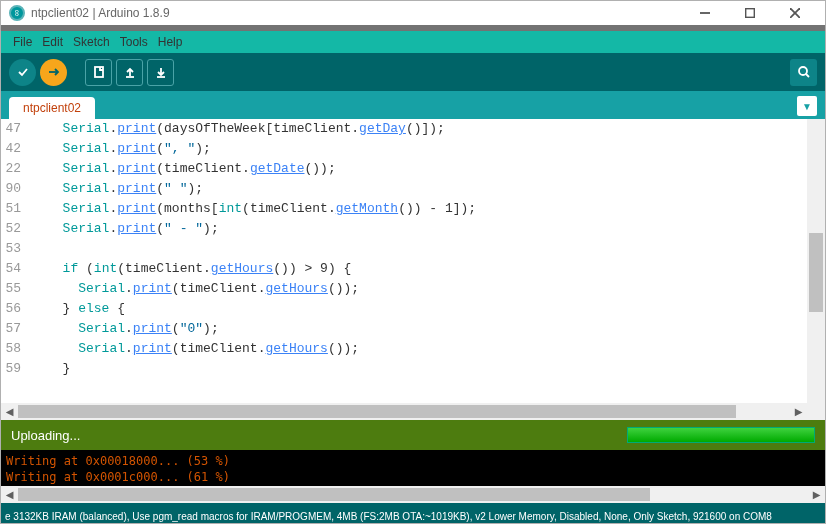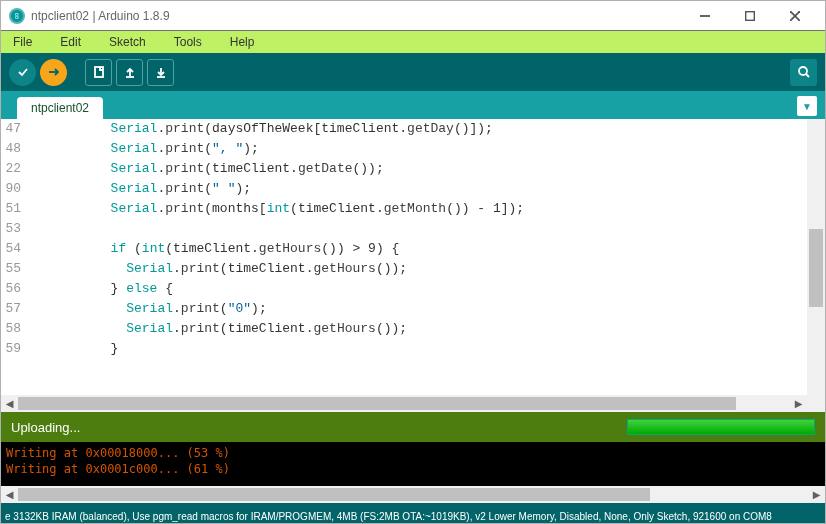--- a/index.html
+++ b/index.html
@@ -1,55 +1,55 @@
 <!DOCTYPE html>
 <html><head>
 <meta charset="utf-8">
 <style>
 * { margin: 0; padding: 0; box-sizing: border-box; }
 body { font-family: "Segoe UI", Tahoma, sans-serif; font-size: 12px; background: #fff; width: 826px; height: 524px; overflow: hidden; border: 1px solid #b0b0b0; display: flex; flex-direction: column; }
-.titlebar { height: 30px; background: #fff; display: flex; align-items: center; padding: 0 8px; border-bottom: 1px solid #737373; }
+.titlebar { height: 30px; background: #fff; display: flex; align-items: center; padding: 0 8px; border-bottom: 6px solid #737373; }
 .titlebar-icon { width: 16px; height: 16px; border-radius: 50%; background: #00979d; border: 2px solid #5ab3b8; display: flex; align-items: center; justify-content: center; margin-right: 6px; }
 .titlebar-icon::after { content: "∞"; color: #fff; font-size: 9px; transform: rotate(90deg); }
 .titlebar-title { color: #666; font-size: 12px; flex: 1; }
 .winbtn { width: 45px; height: 28px; display: flex; align-items: center; justify-content: center; color: #555; font-size: 14px; }
 .winbtn svg { width: 10px; height: 10px; }
-.menubar { height: 22px; background: #bef264; display: flex; align-items: center; padding: 0 8px; gap: 20px; color: #333; }
+.menubar { height: 22px; background: #14b8a6; display: flex; align-items: center; padding: 0 8px; gap: 2px; color: #333; }
 .menubar span { padding: 2px 4px; }
 .toolbar { height: 38px; background: #006468; display: flex; align-items: center; padding: 0 8px; gap: 4px; }
 .tb-btn { width: 27px; height: 27px; border-radius: 50%; background: #0d8488; display: flex; align-items: center; justify-content: center; color: #fff; }
 .tb-btn.upload { background: #f7a61b; }
 .tb-btn.outlined { background: transparent; border: 1px solid #4aa3a7; }
 .tb-spacer { flex: 1; }
 .tb-monitor { width: 27px; height: 27px; background: #0d8488; display: flex; align-items: center; justify-content: center; color: #fff; border-radius: 3px; }
 .tabbar { height: 28px; background: #17a1a5; display: flex; align-items: flex-end; padding: 0 8px; }
-.tab { background: #fff; padding: 4px 14px; border-radius: 4px 4px 0 0; font-size: 12px; color: #14532d; cursor: default; margin-left: 8px; }
+.tab { background: #fff; padding: 4px 14px; border-radius: 4px 4px 0 0; font-size: 12px; color: #c2410c; cursor: default; }
 .tabbar-spacer { flex: 1; }
 .tab-dropdown { width: 20px; height: 20px; background: #fff; border-radius: 2px; display: flex; align-items: center; justify-content: center; margin-bottom: 3px; color: #17a1a5; font-size: 10px; }
 .editor-wrap { flex: 1; display: flex; background: #fff; overflow: hidden; position: relative; }
 .editor { flex: 1; overflow: auto; font-family: Consolas, "Courier New", monospace; font-size: 13px; line-height: 20px; }
-.line { display: flex; white-space: pre; gap: 48px; }
+.line { display: flex; white-space: pre; }
 .lineno { width: 30px; text-align: right; padding-right: 10px; color: #999; background: #fff; flex-shrink: 0; user-select: none; }
 .code { flex: 1; padding-left: 16px; }
 .kw { color: #009999; }
-.fn { color: #404040; }
+.fn { color: #3b82f6; text-decoration: underline; }
 .str { color: #006699; }
 .pl { color: #333; }
 .editor-vscroll { width: 18px; background: #f0f0f0; display: flex; flex-direction: column; }
 .vscroll-track { flex: 1; background: #f0f0f0; position: relative; }
 .vscroll-thumb { position: absolute; left: 2px; right: 2px; top: 40%; height: 28%; background: #c0c0c0; }
 .hscroll { height: 17px; background: #f0f0f0; display: flex; align-items: center; }
 .hscroll .arrow { width: 17px; height: 17px; display: flex; align-items: center; justify-content: center; color: #606060; font-size: 10px; }
 .hscroll .track { flex: 1; height: 17px; background: #f0f0f0; position: relative; }
 .hscroll .thumb { position: absolute; left: 0; top: 2px; bottom: 2px; width: 93%; background: #c0c0c0; }
 .statusbar { height: 30px; background: #4d7c0f; display: flex; align-items: center; padding: 0 10px; color: #fff; font-size: 13px; }
 .statusbar-text { flex: 1; }
 .progress { width: 188px; height: 16px; border: 1px solid #0a7; background: #063; position: relative; }
 .progress-fill { position: absolute; left: 0; top: 0; bottom: 0; width: 100%; background: linear-gradient(180deg,#3fd23f,#0a0); }
-.console { height: 44px; background: #000; color: #d35400; font-family: Consolas, monospace; font-size: 12px; padding: 3px 5px; overflow: hidden; line-height: 16px; }
+.console { height: 36px; background: #000; color: #d35400; font-family: Consolas, monospace; font-size: 12px; padding: 3px 5px; overflow: hidden; line-height: 16px; }
 .console-line { white-space: pre; }
 .footer { height: 20px; background: #006468; color: #fff; font-size: 10px; display: flex; align-items: center; padding: 0 4px; overflow: hidden; white-space: nowrap; }
 .footer span:first-child { flex: 1; overflow: hidden; text-overflow: ellipsis; margin-top: 6px; }
 svg { stroke: currentColor; fill: none; stroke-width: 1.8; }
 </style>
 </head>
 <body>
 
 <div class="titlebar">
   <div class="titlebar-icon"></div>
@@ -124,24 +124,25 @@
 
 <div class="tabbar">
   <div class="tab">ntpclient02</div>
   <div class="tabbar-spacer"></div>
   <div class="tab-dropdown">▼</div>
 </div>
 
 <div class="editor-wrap">
   <div class="editor" id="editor">
       <div class="line"><div class="lineno">47</div><div class="code"><span class="pl">  </span><span class="kw">Serial</span><span class="pl">.</span><span class="fn">print</span><span class="pl">(daysOfTheWeek[timeClient.</span><span class="fn">getDay</span><span class="pl">()]);</span></div></div>
-      <div class="line"><div class="lineno">48</div><div class="code"><span class="pl">  </span><span class="kw">Serial</span><span class="pl">.</span><span class="fn">print</span><span class="pl">(</span><span class="str">", "</span><span class="pl">);</span></div></div>
+      <div class="line"><div class="lineno">42</div><div class="code"><span class="pl">  </span><span class="kw">Serial</span><span class="pl">.</span><span class="fn">print</span><span class="pl">(</span><span class="str">", "</span><span class="pl">);</span></div></div>
       <div class="line"><div class="lineno">22</div><div class="code"><span class="pl">  </span><span class="kw">Serial</span><span class="pl">.</span><span class="fn">print</span><span class="pl">(timeClient.</span><span class="fn">getDate</span><span class="pl">());</span></div></div>
       <div class="line"><div class="lineno">90</div><div class="code"><span class="pl">  </span><span class="kw">Serial</span><span class="pl">.</span><span class="fn">print</span><span class="pl">(</span><span class="str">" "</span><span class="pl">);</span></div></div>
       <div class="line"><div class="lineno">51</div><div class="code"><span class="pl">  </span><span class="kw">Serial</span><span class="pl">.</span><span class="fn">print</span><span class="pl">(months[</span><span class="kw">int</span><span class="pl">(timeClient.</span><span class="fn">getMonth</span><span class="pl">()) - 1]);</span></div></div>
+      <div class="line"><div class="lineno">52</div><div class="code"><span class="pl">  </span><span class="kw">Serial</span><span class="pl">.</span><span class="fn">print</span><span class="pl">(</span><span class="str">" - "</span><span class="pl">);</span></div></div>
       <div class="line"><div class="lineno">53</div><div class="code"><span class="pl"></span></div></div>
       <div class="line"><div class="lineno">54</div><div class="code"><span class="pl">  </span><span class="kw">if</span><span class="pl"> (</span><span class="kw">int</span><span class="pl">(timeClient.</span><span class="fn">getHours</span><span class="pl">()) &gt; 9) {</span></div></div>
       <div class="line"><div class="lineno">55</div><div class="code"><span class="pl">    </span><span class="kw">Serial</span><span class="pl">.</span><span class="fn">print</span><span class="pl">(timeClient.</span><span class="fn">getHours</span><span class="pl">());</span></div></div>
       <div class="line"><div class="lineno">56</div><div class="code"><span class="pl">  } </span><span class="kw">else</span><span class="pl"> {</span></div></div>
       <div class="line"><div class="lineno">57</div><div class="code"><span class="pl">    </span><span class="kw">Serial</span><span class="pl">.</span><span class="fn">print</span><span class="pl">(</span><span class="str">"0"</span><span class="pl">);</span></div></div>
       <div class="line"><div class="lineno">58</div><div class="code"><span class="pl">    </span><span class="kw">Serial</span><span class="pl">.</span><span class="fn">print</span><span class="pl">(timeClient.</span><span class="fn">getHours</span><span class="pl">());</span></div></div>
       <div class="line"><div class="lineno">59</div><div class="code"><span class="pl">  }</span></div></div>
     </div>
   <div class="editor-vscroll">
     <div class="vscroll-track">

